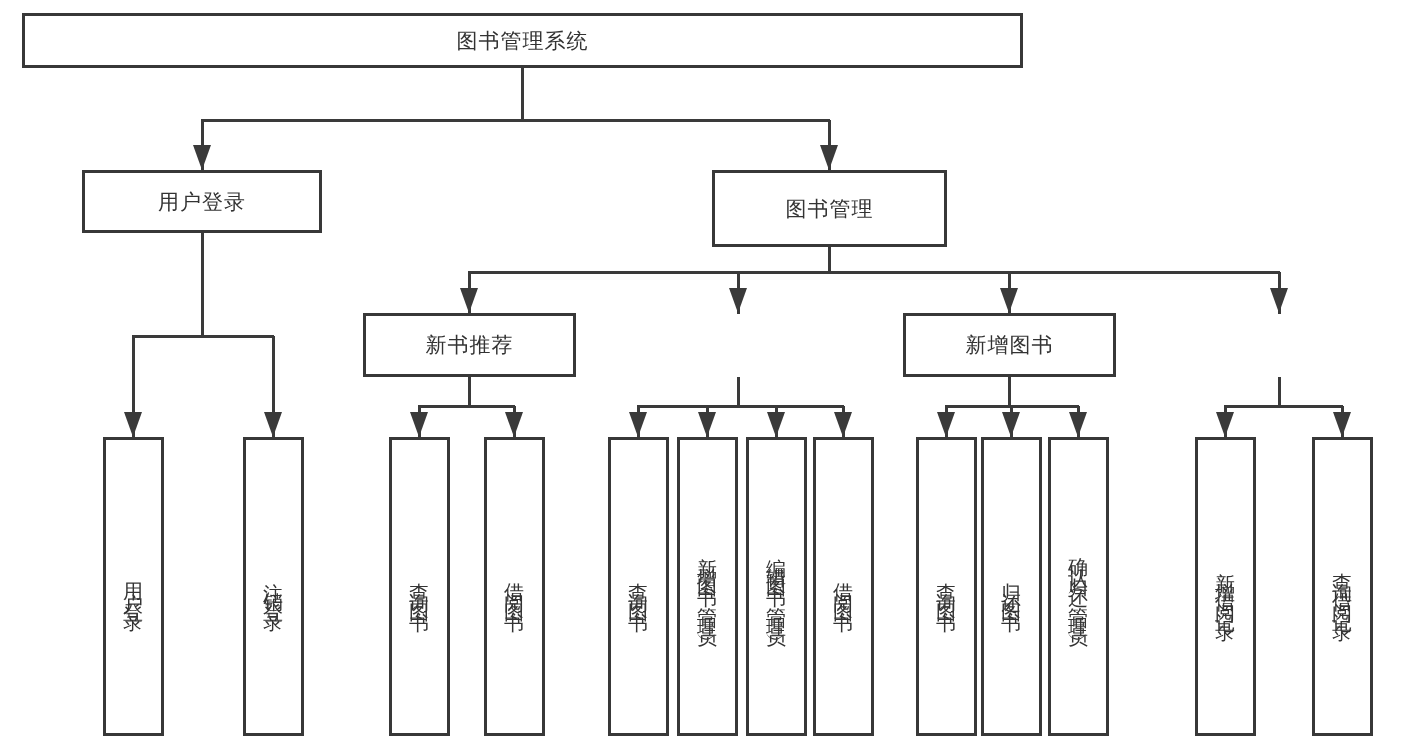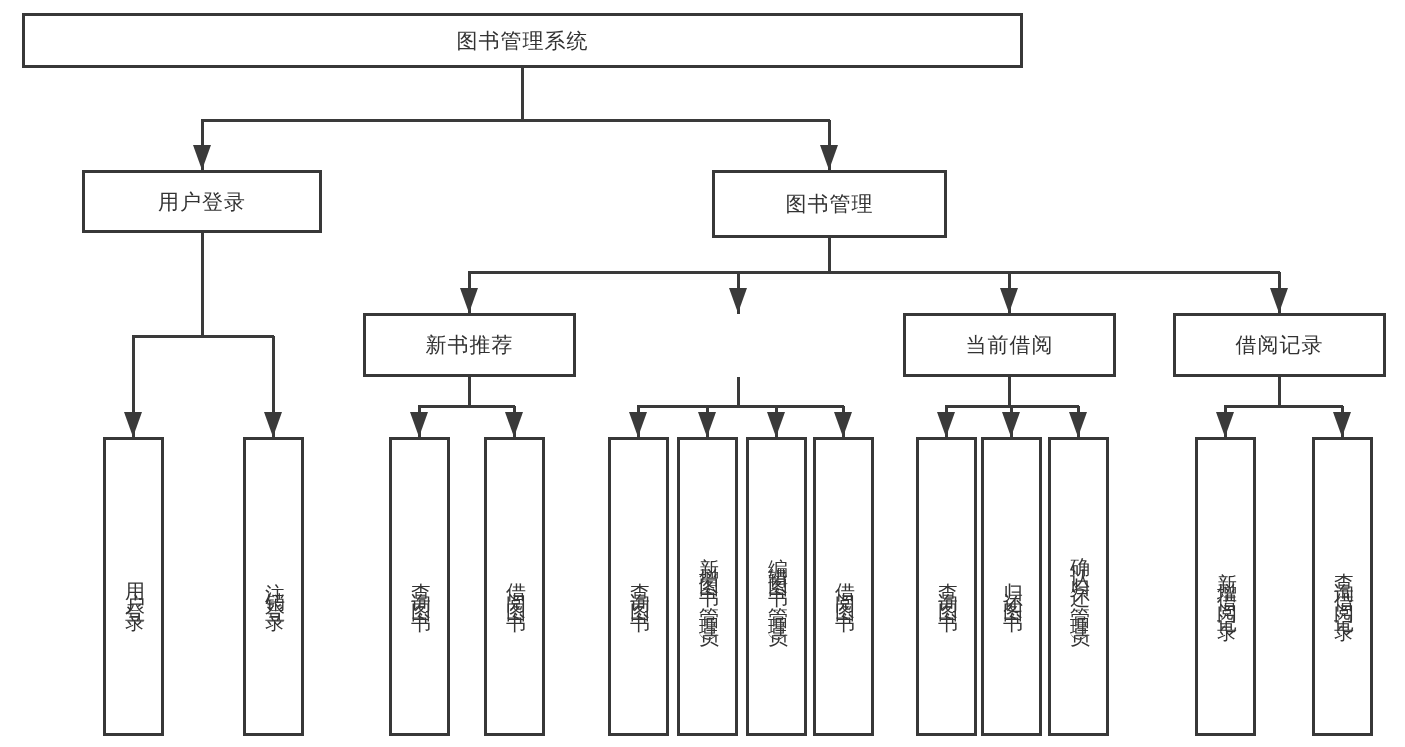--- a/index.html
+++ b/index.html
@@ -6,21 +6,21 @@
     margin: 0;
     padding: 0;
     background: #ffffff;
   }
   .canvas {
     position: relative;
     width: 1405px;
     height: 747px;
     background: #ffffff;
     overflow: hidden;
-    font-family: Liberation Mono, monospace;
+    font-family: Liberation Serif, serif;
     color: #333333;
   }
   
   .node {
     position: absolute;
     box-sizing: border-box;
     border: 3px solid #383838;
     background: #ffffff;
     display: flex;
     align-items: center;
@@ -134,32 +134,29 @@
       <div class="arrow" style="left: 1333px; top: 412px;"></div>
     </div>
 
   <div class="node" style="left:22px; top:13px; width:1001px; height:55px;">
     <span>图书管理系统</span>
   </div>
 
   <div class="node" style="left:82px; top:170px; width:240px; height:63px;">
     <span>用户登录</span>
   </div>
-  <div class="node" style="left:712px; top:170px; width:235px; height:68px;text-align:right;">
+  <div class="node" style="left:712px; top:170px; width:235px; height:77px;text-align:right;">
     <span>图书管理</span>
   </div>
 
   <div class="node" style="left:363px; top:313px; width:213px; height:64px;">
     <span>新书推荐</span>
   </div>
   <div class="node" style="left:903px; top:313px; width:213px; height:64px;">
-    <span>当前借阅</span>
-  </div>
-  <div class="node" style="left:1173px; top:313px; width:213px; height:64px;">
-    <span>借阅记录</span>
+    <span>新增图书</span>
   </div>
 
   <div class="vnode" style="left:103px;">
     <span class="vtext">用户登录</span>
   </div>
   <div class="vnode" style="left:243px;">
     <span class="vtext">注销登录</span>
   </div>
 
   <div class="vnode" style="left:389px;">

